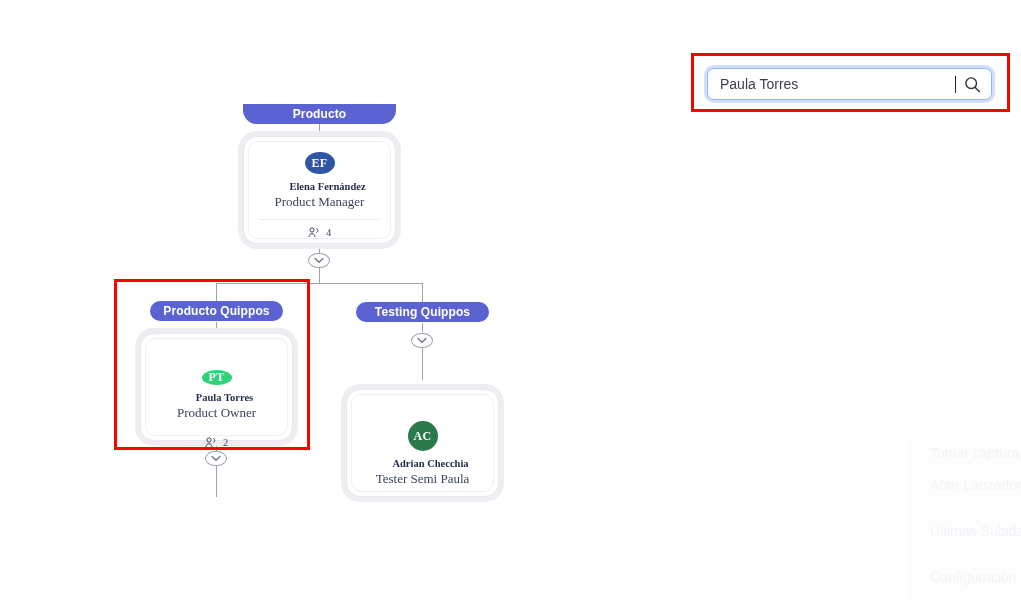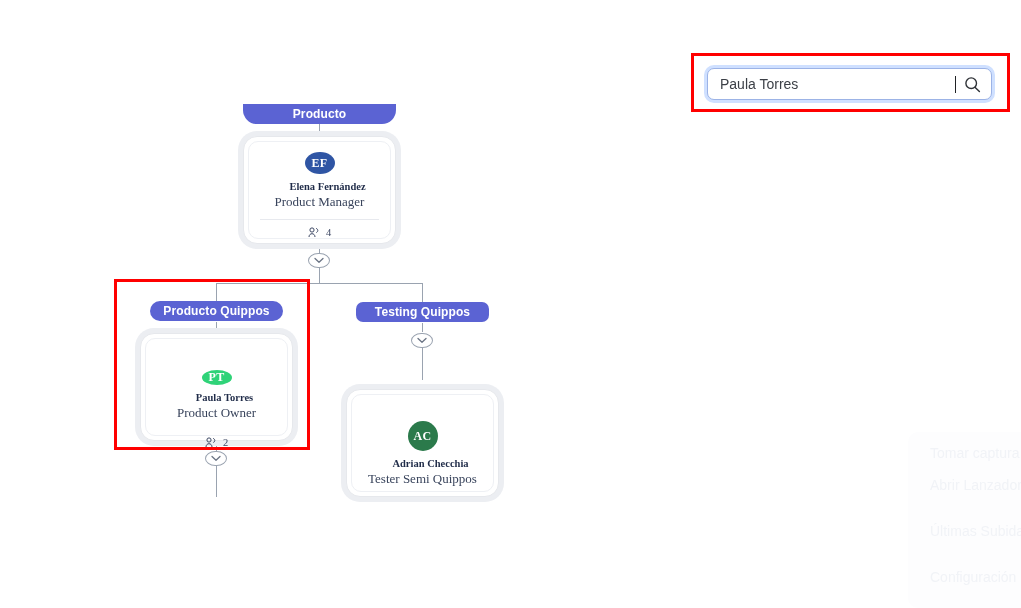--- a/index.html
+++ b/index.html
@@ -185,21 +185,21 @@
   <div class="conn conn-v" style="left:422px; top:348px; height:32px;"></div>
 
   <div class="team-pill" style="left:243px; top:104px; width:153px; border-radius:0 0 14px 14px;">
     <span>Producto</span>
   </div>
 
   <div class="team-pill" style="left:150px; top:301px; width:133px;text-align:center;">
     <span>Producto Quippos</span>
   </div>
 
-  <div class="team-pill" style="left:356px; top:302px; width:133px;border-radius:7px;">
+  <div class="team-pill" style="left:356px; top:302px; width:133px;">
     <span>Testing Quippos</span>
   </div>
 
   <div class="card-frame" style="left:243px; top:136px; width:153px; height:108px;">
     <div class="card-inner">
       <div class="avatar" style="background:#2f55a4;">
         <span>EF</span>
       </div>
       <div class="p-name">Elena Fernández</div>
       <div class="p-role">Product Manager</div>
@@ -261,21 +261,21 @@
       </svg>
     </span>
   </div>
 
   <div class="card-frame" style="left:346px; top:389px; width:153px; height:108px;">
     <div class="card-inner" style="padding-top:26px;">
       <div class="avatar" style="background:#2b7a4b;">
         <span>AC</span>
       </div>
       <div class="p-name">Adrian Checchia</div>
-      <div class="p-role">Tester Semi Quippos</div>
+      <div class="p-role">Tester Semi Paula</div>
     </div>
   </div>
 
 
   <div class="hl-box" style="left:114px; top:279px; width:196px; height:171px;"></div>
 
   <div class="ghost-menu" style="height:176px;">
     <div class="ghost-item" style="top:13px;">Tomar captura</div>
     <div class="ghost-item" style="top:45px;">Abrir Lanzador</div>
     <div class="ghost-item" style="top:91px;">Últimas Subidas</div>

